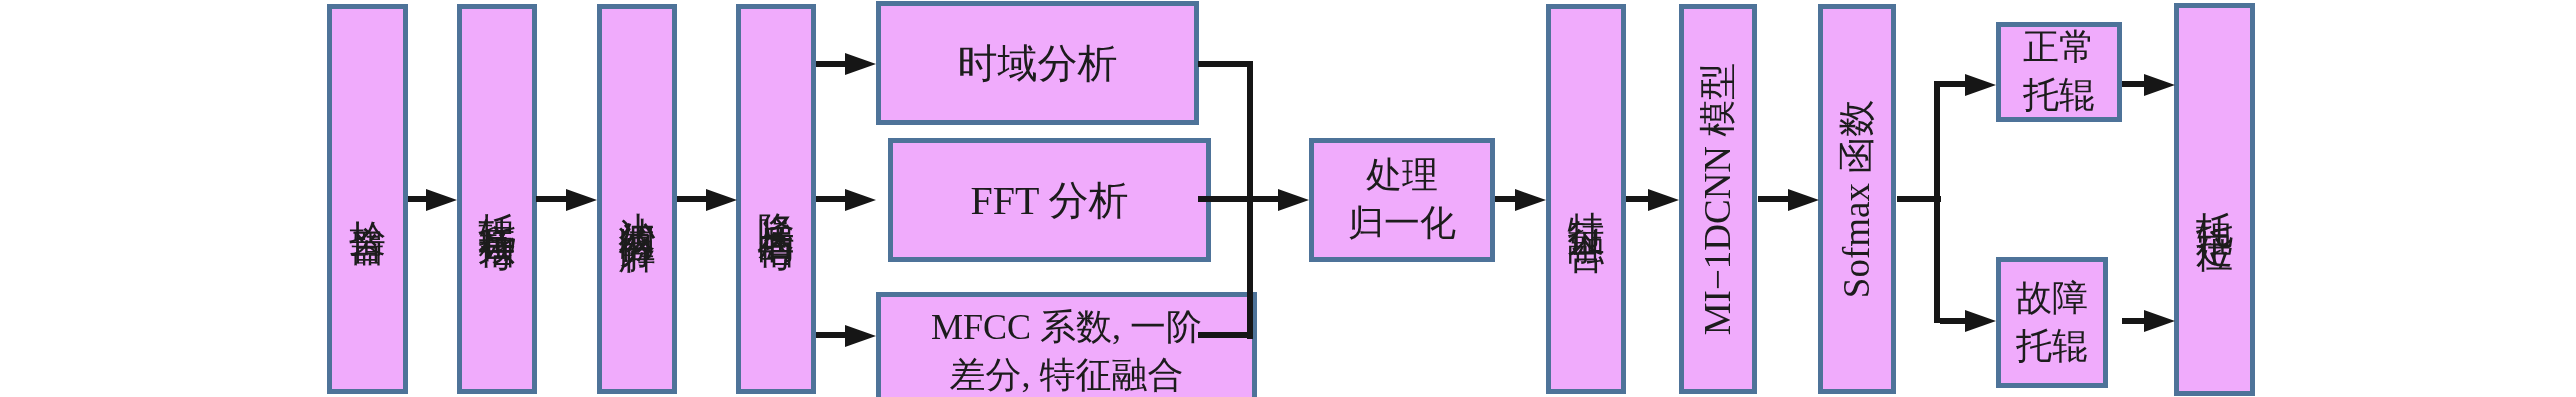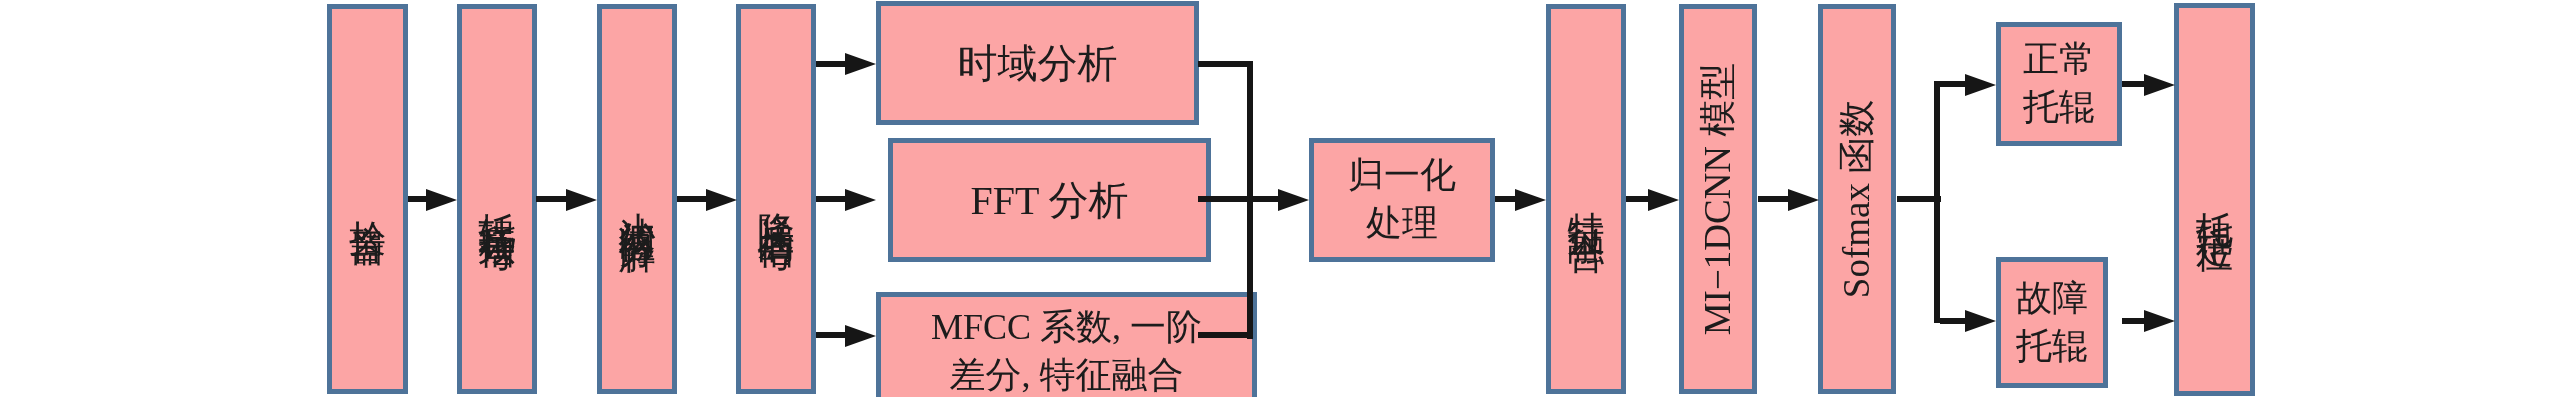--- a/index.html
+++ b/index.html
@@ -15,21 +15,21 @@
     height:398px;
     background:var(--background);
     overflow:hidden;
     font-family:"Liberation Serif","DejaVu Serif",serif;
     color:var(--text);
   }
   .box{
     position:absolute;
     box-sizing:border-box;
     border:5.8px solid var(--box-border);
-    background:#fca5a5;
+    background:#f0abfc;
     display:flex;
     align-items:center;
     justify-content:center;
     text-align:center;
   }
   .vtext{
     writing-mode:vertical-rl;
     text-orientation:upright;
     font-size:37px;
     line-height:1;
@@ -53,21 +53,21 @@
   #b2 {left:457px; top:3.8px;  width:80px;height:390px;}
   #b3 {left:597px; top:3.8px;  width:80px;height:390px;}
   #b4 {left:736px;top:3.8px;  width:80px;height:390px;}
   #b5 {left:876px;top:1.3px;  width:323px;height:124px;}
   #b6 {left:876px;top:138px;width:323px;height:124px;margin-left:12px;}
   #b7 {left:876px;top:276px;width:381px;height:119px;margin-top:16px;}
   #b8 {left:1309px;top:138px;width:186px;height:124px;}
   #b9 {left:1546px;top:3.8px;  width:80px;height:390px;}
   #b10{left:1679px;top:3.8px;  width:78px;height:390px;}
   #b11{left:1818px;top:3.8px;  width:78px;height:390px;}
-  #b12{left:1996px;top:22px; width:126px;height:124px;}
+  #b12{left:1996px;top:22px; width:126px;height:100px;}
   #b13{left:1996px;top:257px;width:112px;height:131px;}
   #b14{left:2174px;top:2.6px;  width:81px;height:393px;}
   
   #a1l {left:408px; top:196px;width:26px;}  #a1h {left:426px; top:189px;}
   #a2l {left:536px; top:196px;width:35px;}  #a2h {left:566px; top:189px;}
   #a3l {left:677px;top:196px;width:34px;}  #a3h {left:706px;top:189px;}
   #a4l {left:816px;top:61px; width:31px;}  #a4h {left:845px;top:53px;}
   #a5l {left:816px;top:196px;width:31px;}  #a5h {left:845px;top:189px;}
   #a6l {left:816px;top:332px;width:31px;}  #a6h {left:845px;top:325px;}
   #m1  {left:1198px;top:61px; width:55px;}
@@ -110,22 +110,22 @@
   </div>
   <div class="box" id="b7">
     <div class="lines">
       <div>MFCC 系数, 一阶</div>
       <div>差分, 特征融合</div>
     </div>
   </div>
 
   <div class="box" id="b8">
     <div class="lines">
+      <div>处理</div>
       <div>归一化</div>
-      <div>处理</div>
     </div>
   </div>
 
   <div class="box" id="b9">
     <span class="vtext sp13">特征融合</span>
   </div>
   <div class="box" id="b10">
     <span class="rot">MI−1DCNN 模型</span>
   </div>
   <div class="box" id="b11">

